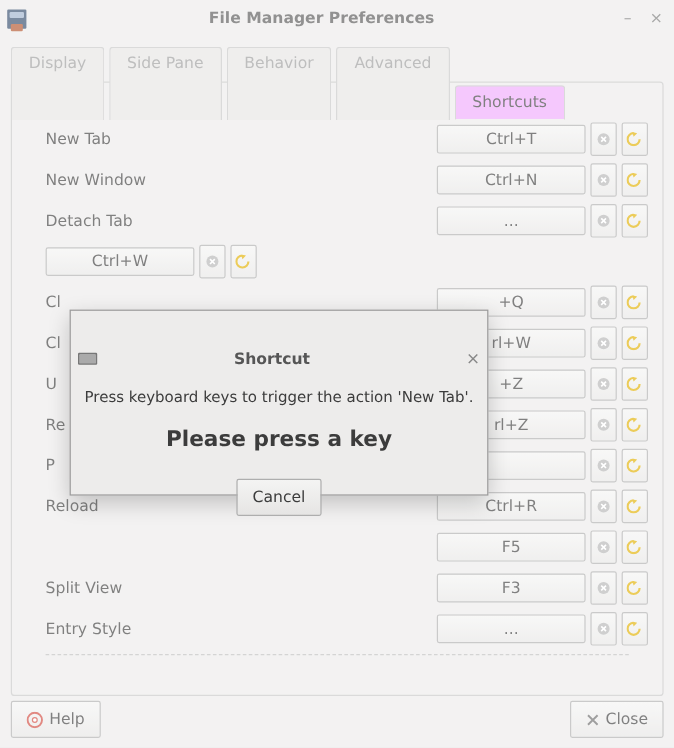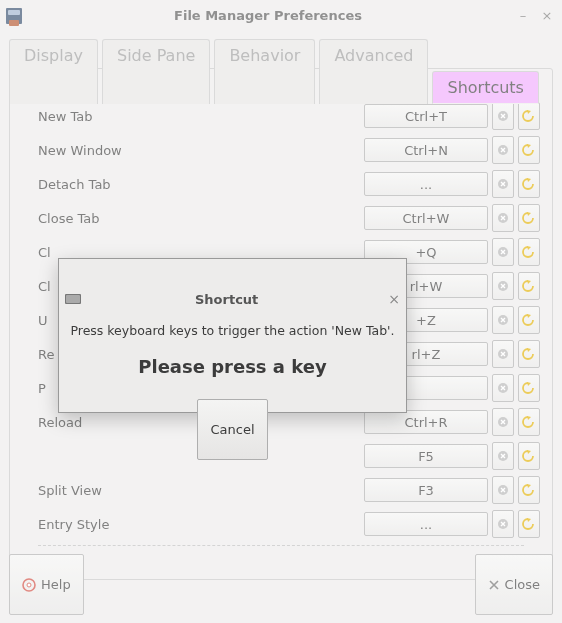--- a/index.html
+++ b/index.html
@@ -72,21 +72,21 @@
     z-index: 3;
   }
   .tab {
     border: 1px solid #c7c7c7;
     border-bottom: none;
     border-top-left-radius: 3px;
     border-top-right-radius: 3px;
     background: #e6e5e4;
     padding: 6px 14px;
     color: #9b9b9b;
-    font-size: 16px;
+    font-size: 13px;
     position: relative;
     top: 1px;
   }
   .tab.active {
     background: #f0abfc;
     color: #3c3c3c;
     border-bottom: 1px solid #edeceb;
     font-weight: 400;
     margin-top: 32px;
   }
@@ -152,21 +152,21 @@
     left: 9px; right: 9px;
     bottom: 8px;
     display: flex;
     justify-content: space-between;
     gap: 32px;
   }
   .btn {
     border: 1px solid #aeaeae;
     border-radius: 2px;
     background: linear-gradient(#f4f4f3, #e6e5e4);
-    padding: 22px 12px;
+    padding: 7px 12px;
     display: inline-flex;
     align-items: center;
     gap: 5px;
     color: #3c3c3c;
     font-size: 13px;
   }
   .btn svg { display: block; }
 
   
   .overlay {
@@ -312,21 +312,20 @@
           </div>
         <div class="iconbtn">
             <svg width="14" height="12" viewBox="0 0 14 12">
               <path d="M11 6 A5 5 0 1 1 6 1" fill="none" stroke="#e2b100" stroke-width="1.8"></path>
               <path d="M5 0 L9 1 L6 4 Z" fill="#e2b100"></path>
             </svg>
           </div>
       </div>
 
       <div class="row">
-        <div class="label">Close Tab</div>
         <div class="shortcut-box">
             <span>Ctrl+W</span>
           </div>
         <div class="iconbtn">
             <svg width="12" height="12" viewBox="0 0 12 12">
               <circle cx="6" cy="6" r="5" fill="#b5b5b5"></circle>
               <path d="M4 4 L8 8 M8 4 L4 8" stroke="#fff" stroke-width="1.4"></path>
             </svg>
           </div>
         <div class="iconbtn">

